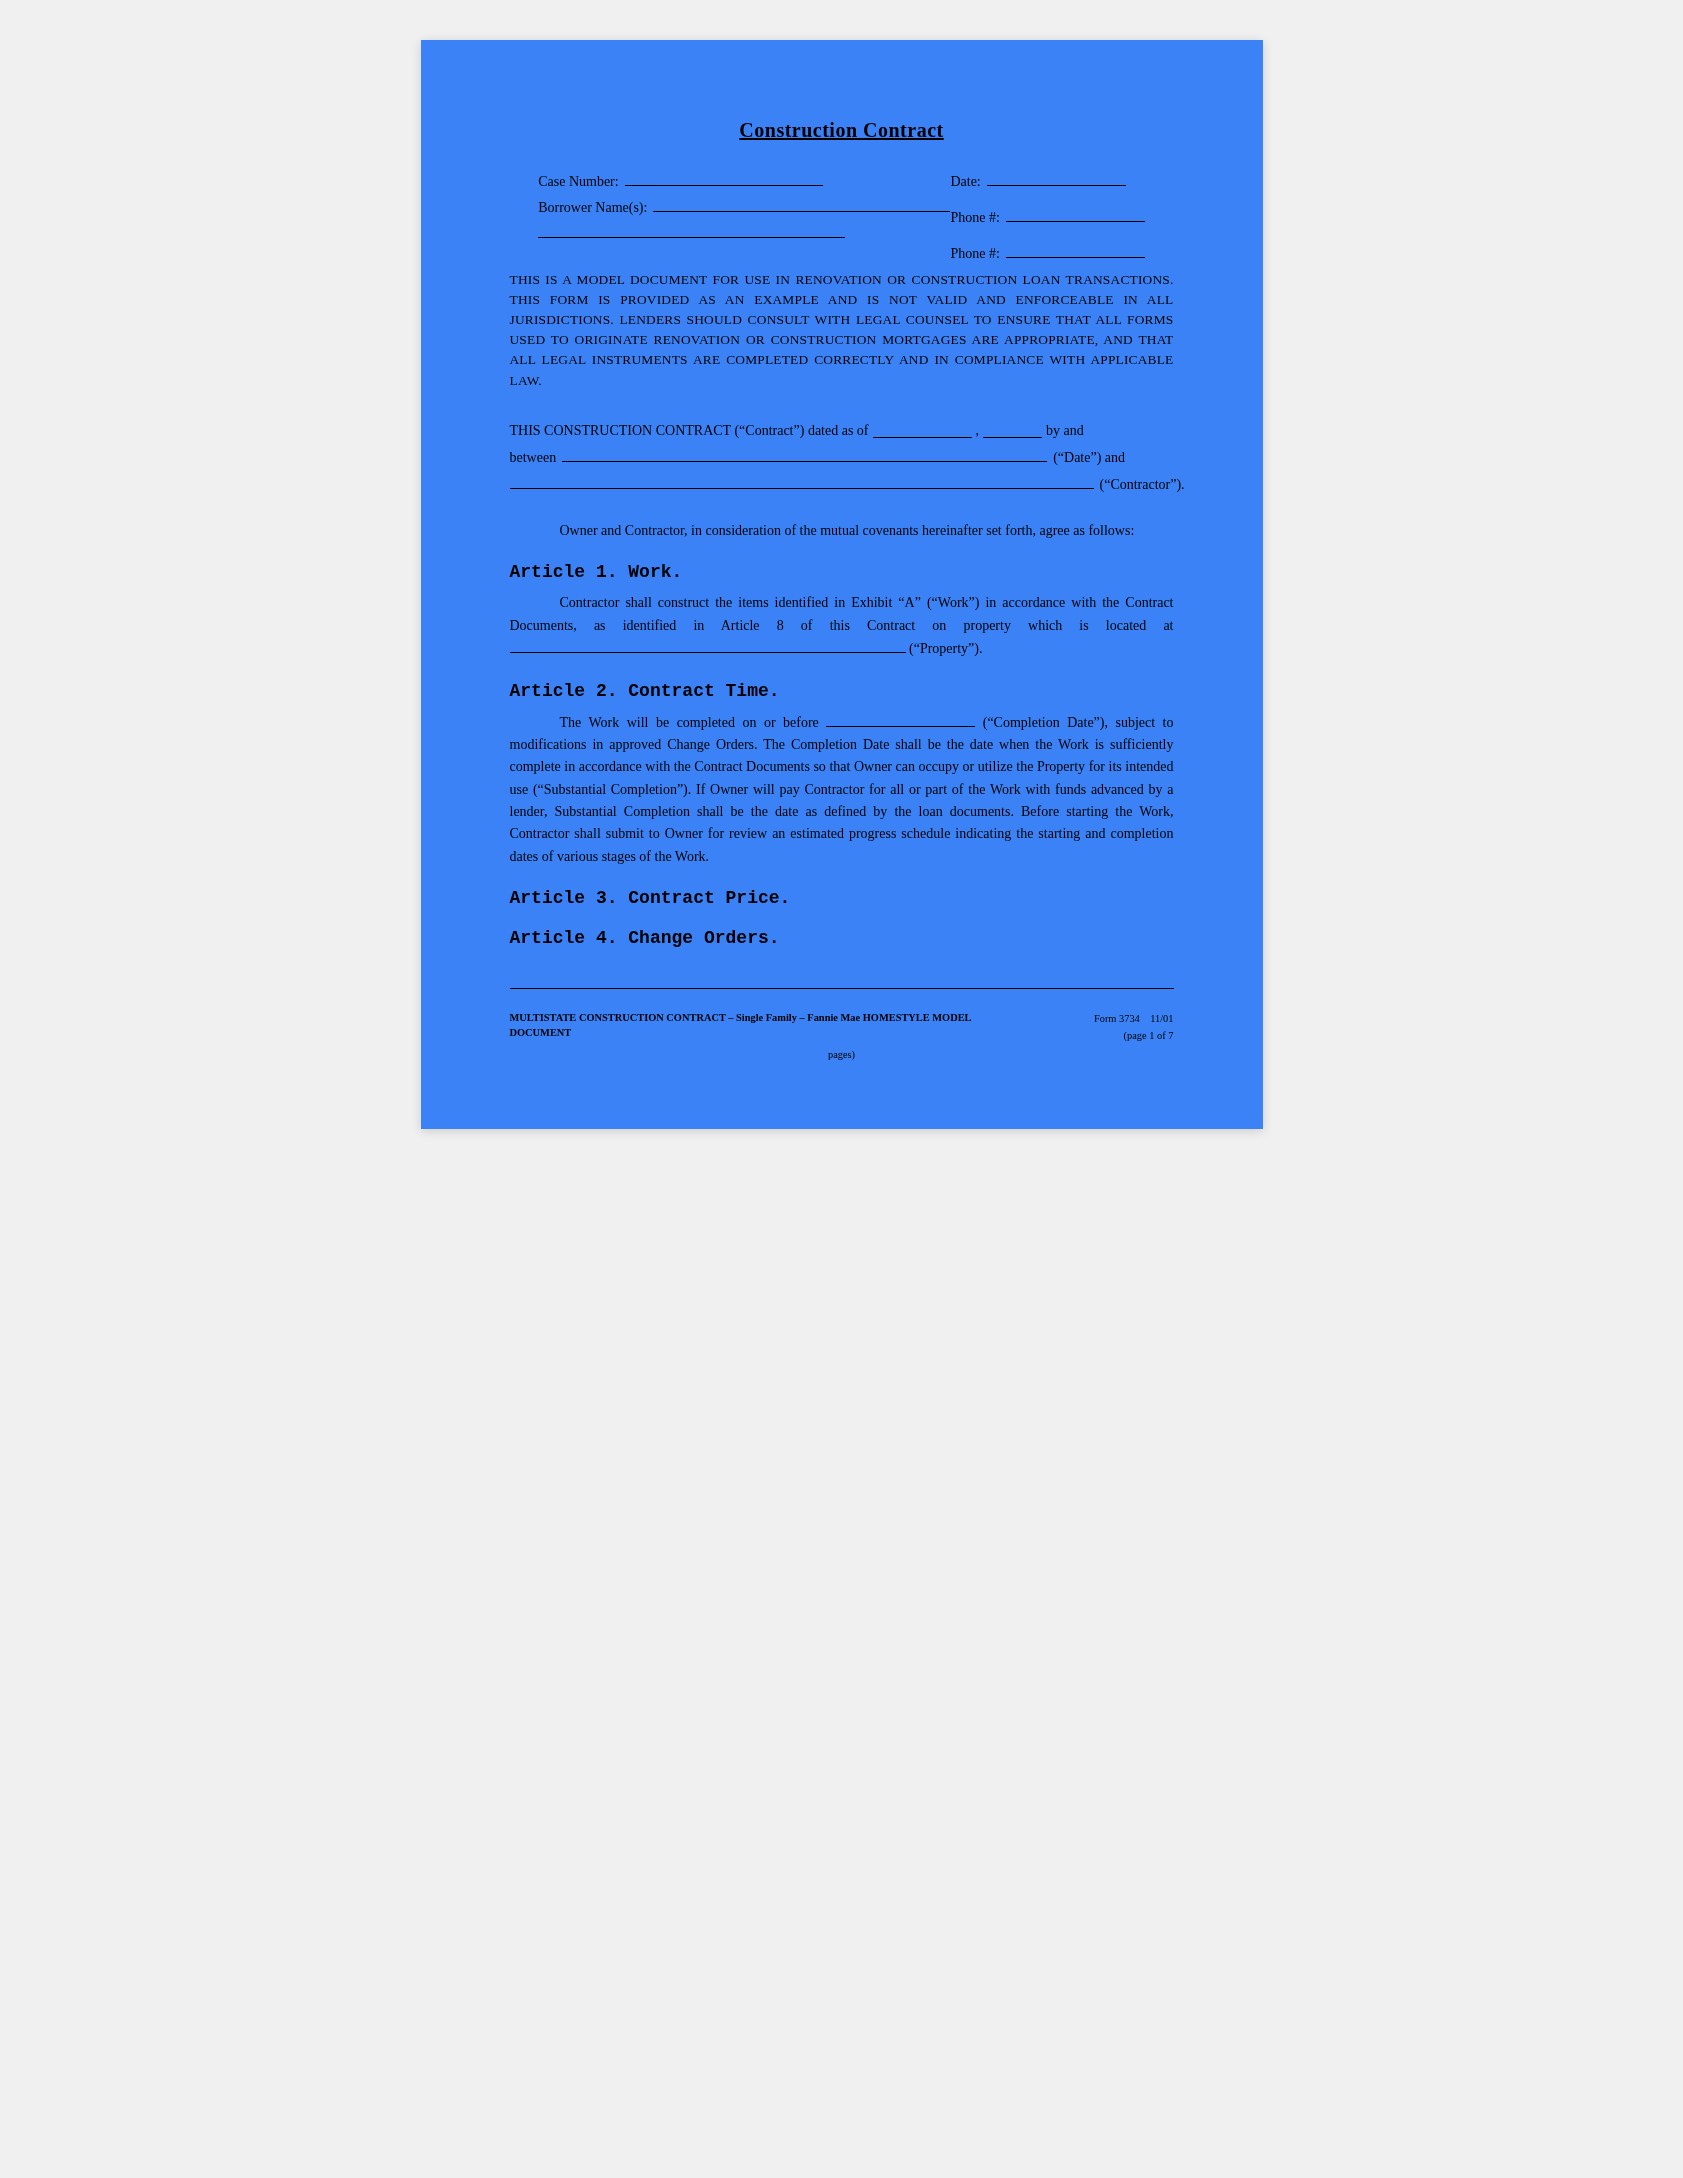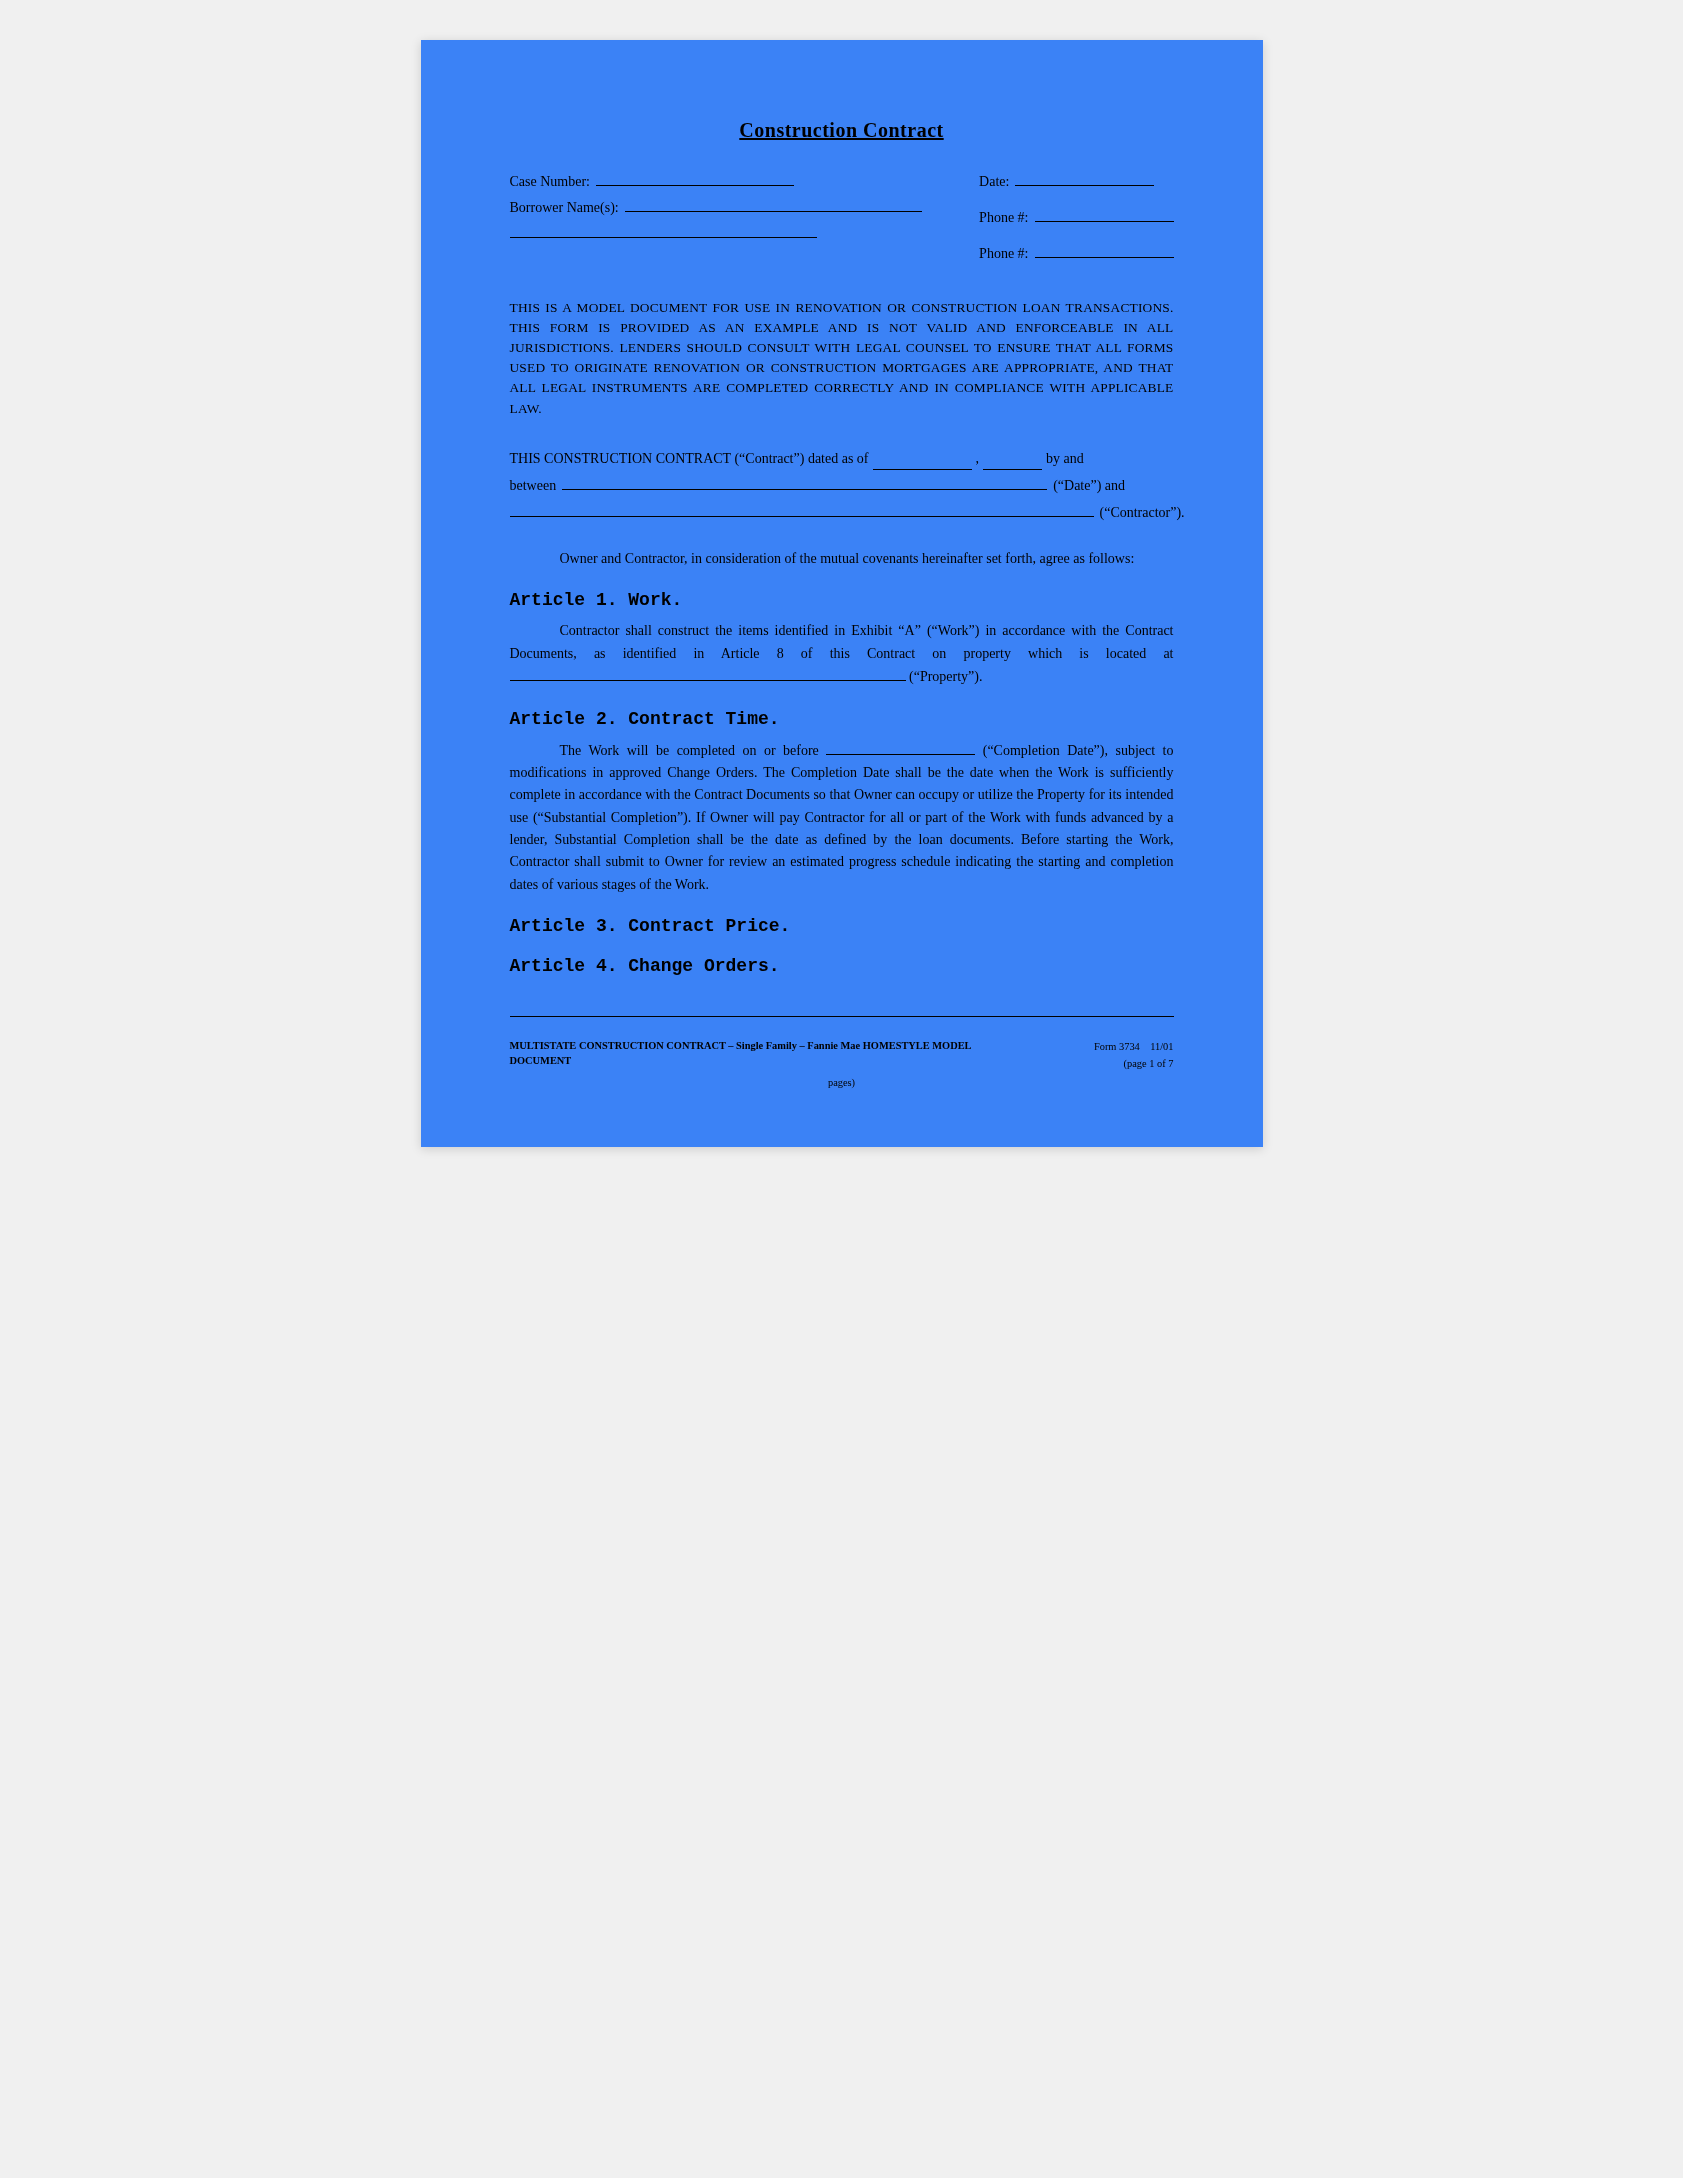--- a/index.html
+++ b/index.html
@@ -31,22 +31,22 @@
       text-align: center;
       font-size: 20px;
       font-weight: bold;
       margin-bottom: 28px;
       text-decoration: underline;
       letter-spacing: 0.5px;
     }
 
     .header-fields {
       display: flex;
-      justify-content: space-between;
-      margin-bottom: 36px;
+      justify-content: center;
+      margin-bottom: 8px;
       font-size: 14px;
     }
 
     .header-left {
       display: flex;
       flex-direction: column;
       gap: 6px;
     }
 
     .header-right {
@@ -186,21 +186,21 @@
       <div class="field-row">
         <span class="field-label">Phone #:</span>
         <span class="field-line field-line-short"></span>
       </div>
     </div>
   </div>
 
   <div class="disclaimer">THIS IS A MODEL DOCUMENT FOR USE IN RENOVATION OR CONSTRUCTION LOAN TRANSACTIONS. THIS FORM IS PROVIDED AS AN EXAMPLE AND IS NOT VALID AND ENFORCEABLE IN ALL JURISDICTIONS. LENDERS SHOULD CONSULT WITH LEGAL COUNSEL TO ENSURE THAT ALL FORMS USED TO ORIGINATE RENOVATION OR CONSTRUCTION MORTGAGES ARE APPROPRIATE, AND THAT ALL LEGAL INSTRUMENTS ARE COMPLETED CORRECTLY AND IN COMPLIANCE WITH APPLICABLE LAW.</div>
 
   <div class="contract-intro-block">
-    <div style="display: flex; align-items: flex-end; flex-wrap: wrap; gap: 4px; margin-bottom: 4px;">
+    <div style="display: flex; align-items: center; flex-wrap: wrap; gap: 4px; margin-bottom: 4px;">
       <span>THIS CONSTRUCTION CONTRACT (“Contract”) dated as of</span>
       <span class="inline-line il-sm"></span>
       <span>,</span>
       <span class="inline-line" style="min-width:59px;"></span>
       <span>by and</span>
     </div>
     <div style="display: flex; align-items: baseline; gap: 6px; margin-bottom: 4px;">
       <span>between</span>
       <span class="inline-line" style="min-width: 485px;"></span>
       <span>(“Date”) and</span>

